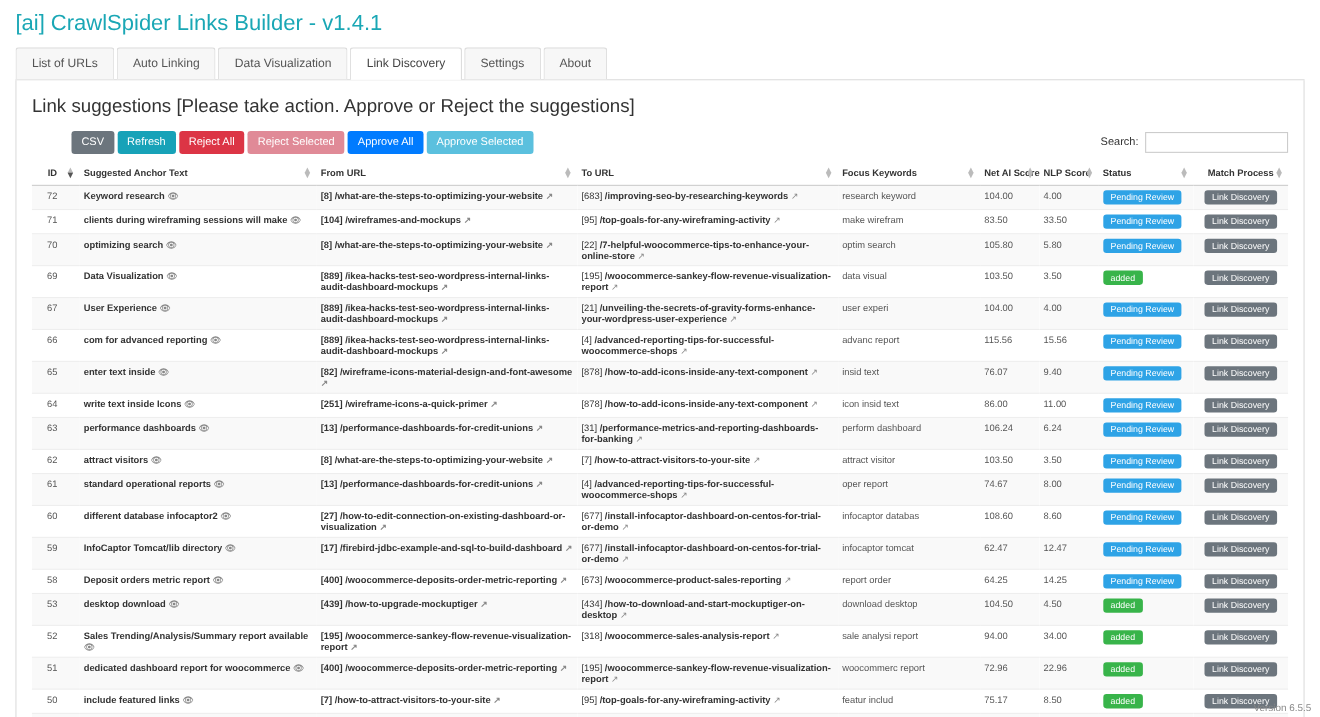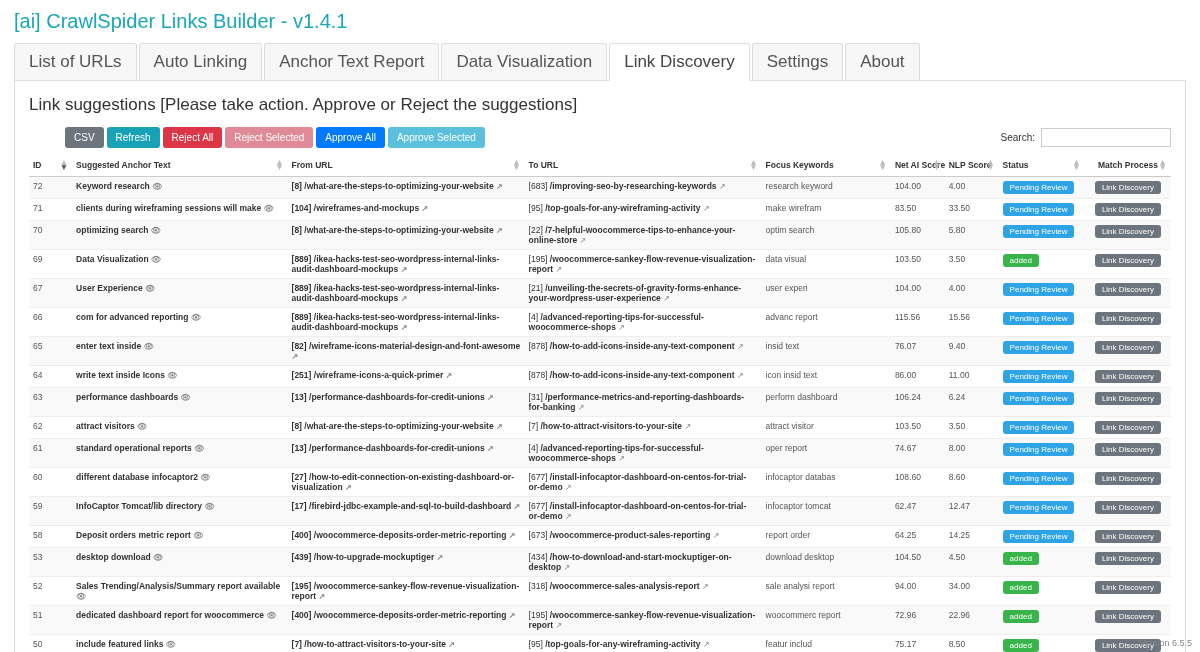--- a/index.html
+++ b/index.html
@@ -18,21 +18,21 @@
     font-size: 20px;
     font-weight: 400;
     padding: 4px 0 10px;
   }
   .tabs {
     display: flex;
     border-bottom: 1px solid #ddd;
   }
   .tab {
     padding: 8px 14px;
-    font-size: 17px;
+    font-size: 11px;
     color: #555;
     border: 1px solid #ddd;
     border-bottom: none;
     margin-right: 2px;
     background: #f7f7f7;
     border-radius: 3px 3px 0 0;
     cursor: pointer;
     position: relative;
   }
   .tab.active {
@@ -117,21 +117,21 @@
   thead th.sorted .sort .down { color: #555; }
   tbody td {
     padding: 4px 4px;
     border-top: 1px solid #eee;
     vertical-align: top;
     color: #555;
     overflow: hidden;
     text-overflow: ellipsis;
   }
   tbody tr:nth-child(odd) { background: #f9f9f9; }
-  .col-id     { width: 40px; text-align: left; padding-right: 10px; }
+  .col-id     { width: 40px; text-align: center; padding-right: 10px; }
   .col-anchor { width: 200px; font-weight: 700; color: #333; }
   .col-from   { width: 220px; font-weight: 700; color: #333; }
   .col-to     { width: 220px; font-weight: 400; color: #333; }
   .col-kw     { width: 120px; }
   .col-score  { width: 50px; text-align: left; padding-right: 12px; }
   .col-status { width: 80px; }
   .col-match  { width: 80px; text-align: center; }
   .pill {
     display: inline-block;
     padding: 2px 7px;
@@ -155,21 +155,20 @@
 </style>
 </head>
 <body>
 
 <div class="page">
   <div class="app-title">[ai] CrawlSpider Links Builder - v1.4.1</div>
 
   <div class="tabs" id="tabs">
       <div class="tab">List of URLs</div>
       <div class="tab">Auto Linking</div>
-      <div class="tab">Anchor Text Report</div>
       <div class="tab">Data Visualization</div>
       <div class="tab active">Link Discovery</div>
       <div class="tab">Settings</div>
       <div class="tab">About</div>
     </div>
 
   <div class="panel">
     <h2>Link suggestions [Please take action. Approve or Reject the suggestions]</h2>
 
     <div class="toolbar">

